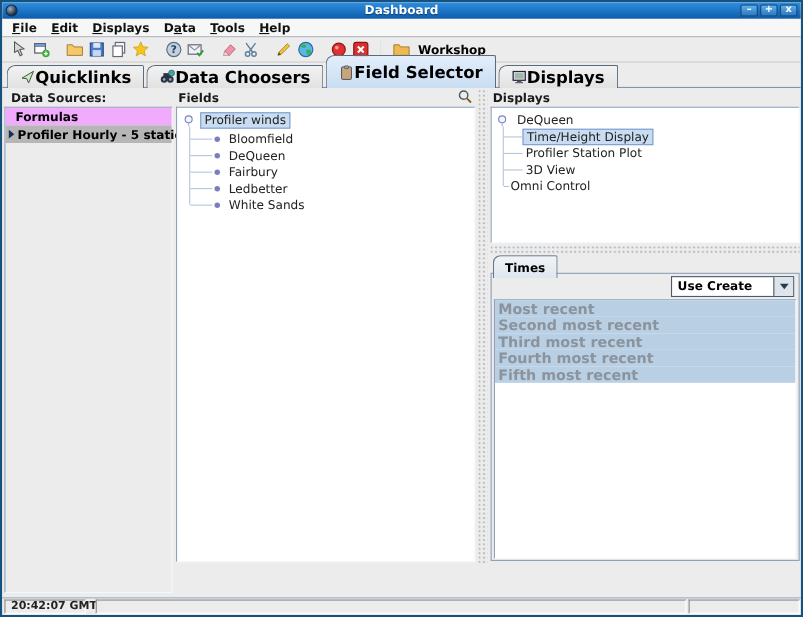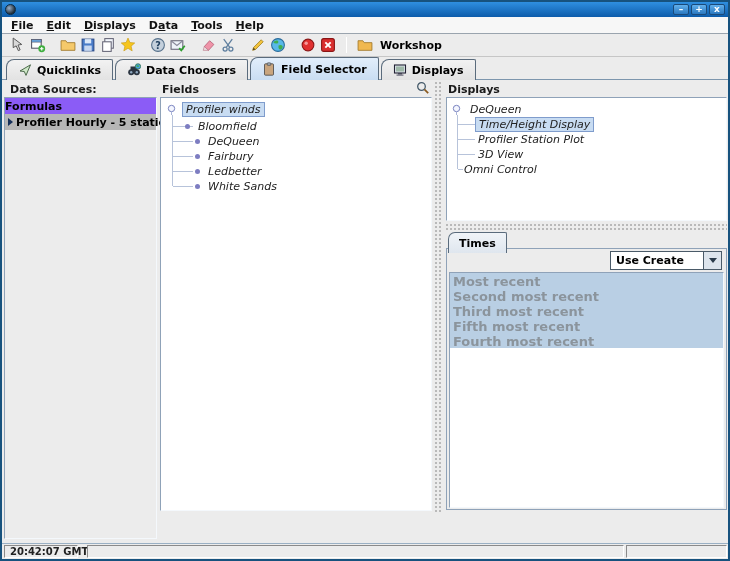--- a/index.html
+++ b/index.html
@@ -39,53 +39,53 @@
   .tb-icon svg { width:16px; height:16px; }
   .tb-gap { width:6px; }
   .tb-sep { width:1px; height:16px; background:#a8a8a8; border-right:1px solid #fff; margin:0 6px; }
   .workshop-label { font-size:11px; font-weight:bold; margin-left:3px; }
 
   
   .tabbar { height:23px; background:#ececec; position:relative;
     display:flex; align-items:flex-end; padding-left:4px; }
   .tabbar::after { content:""; position:absolute; left:0; right:0; bottom:0;
     height:1px; background:#7d96ad; z-index:0; }
-  .tab { display:flex; align-items:center; gap:5px; height:21px; padding:0 11px;
+  .tab { display:flex; align-items:center; height:21px; padding:0 11px;
     border:1px solid #5a6b7c; border-bottom:none; border-radius:8px 2px 0 0;
-    background:linear-gradient(#f2f2f2,#e2e2e2); font-size:11px; font-weight:bold;
+    background:linear-gradient(#f2f2f2,#e2e2e2); font-size:15px; font-weight:bold;
     margin-right:2px; position:relative; z-index:1; cursor:default; }
-  .tab.selected { background:linear-gradient(#e2eefb,#c9ddf2); height:23px; z-index:2; }
+  .tab.selected { background:linear-gradient(#e2eefb,#c9ddf2); height:30px; z-index:2; }
   .tab svg { width:14px; height:14px; }
 
   
   .main { position:relative; height:463px; background:#ececec; font-size:11px; }
   .panel-title { position:absolute; font-weight:bold; color:#1a1a1a; }
   .sunken { border-style:solid; border-width:1px;
     border-color:#8fa2b8 #f4f8fc #f4f8fc #8fa2b8; background:#fff; }
 
   
   .ds-header { left:8px; top:3px; }
   .ds-box { position:absolute; left:2px; top:17px; width:153px; height:442px;
     background:#ececec; }
   .ds-row { height:16px; display:flex; align-items:center; font-weight:bold;
-    background:#8b5cf6; white-space:nowrap; cursor:default; }
+    padding-left:9px; background:#f0abfc; white-space:nowrap; cursor:default; }
   .ds-row.selected { background:#b6b6b6; padding-left:3px; }
   .ds-tri { width:0; height:0; border-left:5px solid #16305a;
     border-top:4px solid transparent; border-bottom:4px solid transparent;
     margin-right:3px; }
 
   
   .fields-title { left:160px; top:3px; }
   .search-btn { position:absolute; left:414px; top:1px; width:15px; height:15px; cursor:default; }
   .fields-box { position:absolute; left:158px; top:17px; width:272px; height:414px; }
   .tree { position:relative; height:100%; font-size:11px; color:#222; }
   .tree-vline { position:absolute; width:1px; background:#b7c3da; }
   .tree-hline { position:absolute; height:1px; background:#b7c3da; }
   .tree-row { position:absolute; height:14px; display:flex; align-items:center; gap:5px;
-    white-space:nowrap; cursor:default;font-style:italic; }
+    white-space:nowrap; cursor:default; }
   .tree-label { padding:0 3px; line-height:13px; }
   .tree-label.selected { background:#c8dcf2; border:1px solid #7f9ccc; }
   .bullet { width:5px; height:5px; border-radius:50%; background:#7d7dc1; flex:0 0 auto; }
   .expander { width:11px; height:11px; flex:0 0 auto; }
 
   
   .vsplit { position:absolute; left:433px; top:2px; width:8px; height:430px; }
   .hsplit { position:absolute; left:444px; top:144px; width:281px; height:7px; }
   .stipple { background-color:#ececec;
     background-image:radial-gradient(circle at 1px 1px, #b9b9b9 0.9px, transparent 1.1px);
@@ -129,20 +129,21 @@
   .sf-msg   { left:85px; width:537px; }
   .sf-right { left:624px; width:101px; }
 </style>
 <title>Dashboard</title></head>
 <body>
 
 <div class="window">
 
   <div class="titlebar">
     <span class="app-icon"></span>
+    <span class="title-text">Dashboard</span>
     <span class="win-buttons">
       <span class="win-btn">–</span>
       <span class="win-btn">+</span>
       <span class="win-btn">x</span>
     </span>
   </div>
 
   <div class="menubar">
     <span class="menu-item"><u>F</u>ile</span>
     <span class="menu-item"><u>E</u>dit</span>
@@ -318,21 +319,21 @@
         <div class="tree-hline" style="left:12px; top:58px; width:20px;"></div>
         <div class="tree-hline" style="left:12px; top:73px; width:20px;"></div>
         <div class="tree-hline" style="left:12px; top:88px; width:20px;"></div>
         <div class="tree-row" style="left:5px; top:4px;">
           <svg class="expander" viewBox="0 0 11 11">
               <circle cx="5.5" cy="4.5" r="3.2" fill="#f4f6ff" stroke="#7a84c0"></circle>
               <line x1="5.5" y1="7.7" x2="5.5" y2="11" stroke="#aab4d8"></line>
             </svg>
           <span class="tree-label selected">Profiler winds</span>
         </div>
-        <div class="tree-row" style="left:24px; top:21px;align-items:center;">
+        <div class="tree-row" style="left:34px; top:21px;align-items:center;">
           <span class="bullet"></span>
           <span class="tree-label">Bloomfield</span>
         </div>
         <div class="tree-row" style="left:34px; top:36px;">
           <span class="bullet"></span>
           <span class="tree-label">DeQueen</span>
         </div>
         <div class="tree-row" style="left:34px; top:51px;">
           <span class="bullet"></span>
           <span class="tree-label">Fairbury</span>
@@ -388,22 +389,22 @@
       <div class="combo">
         <span class="combo-value">Use Create</span>
         <span class="combo-arrow-btn">
           <span class="combo-arrow"></span>
         </span>
       </div>
       <div class="times-list sunken">
         <div class="times-item">Most recent</div>
         <div class="times-item">Second most recent</div>
         <div class="times-item">Third most recent</div>
+        <div class="times-item">Fourth most recent</div>
         <div class="times-item">Fifth most recent</div>
-        <div class="times-item">Fourth most recent</div>
       </div>
     </div>
 
   </div>
 
   <div class="statusbar">
     <div class="status-field sf-time">20:42:07 GMT</div>
     <div class="status-field sf-msg"></div>
     <div class="status-field sf-right"></div>
   </div>

